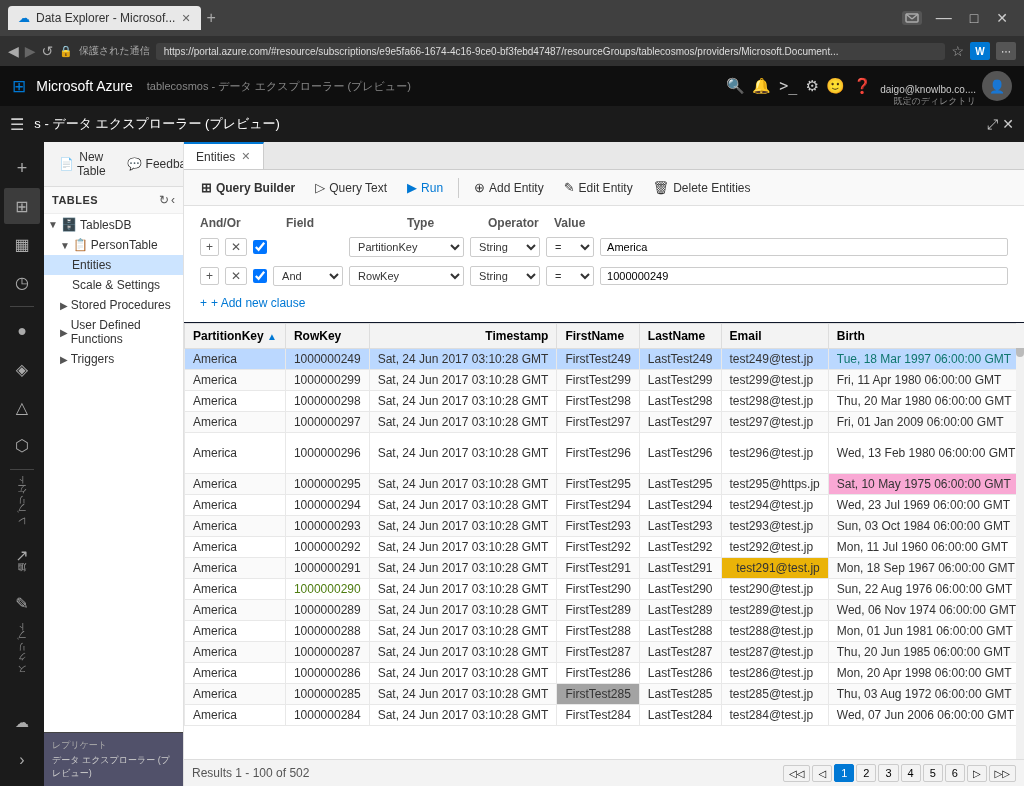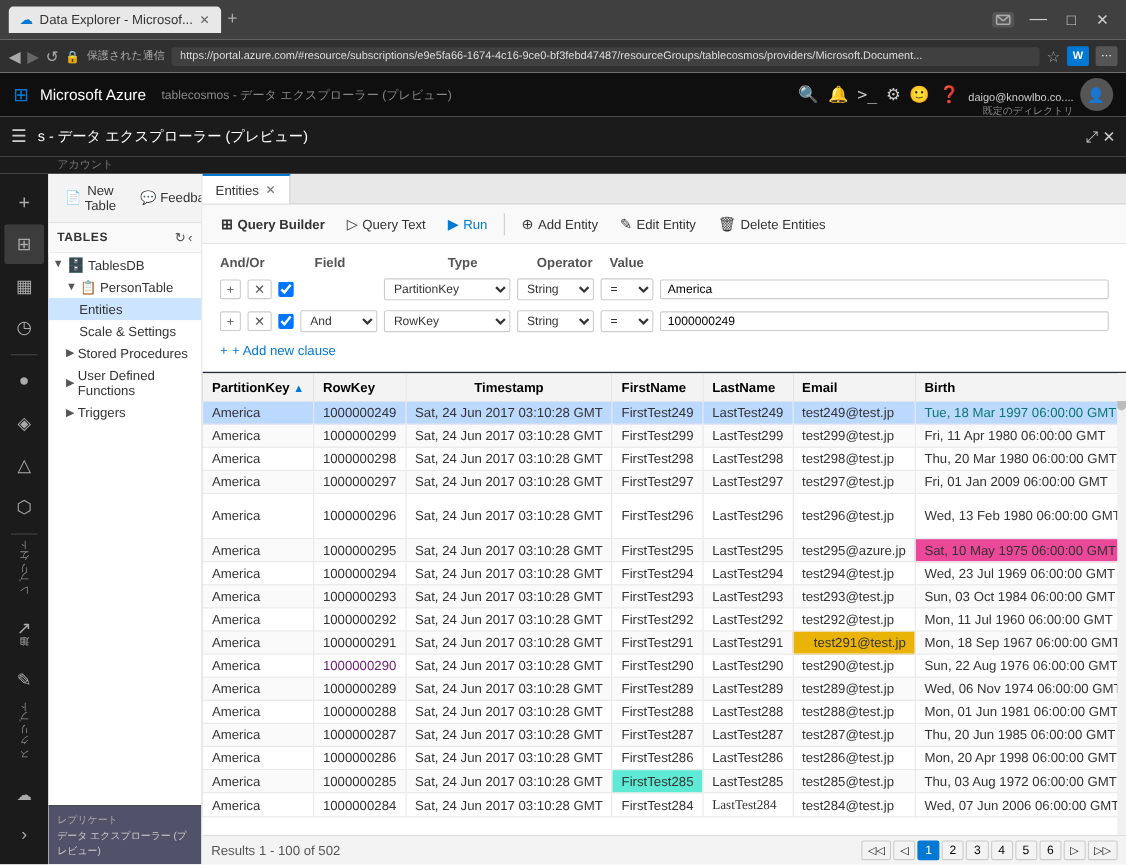--- a/index.html
+++ b/index.html
@@ -69,21 +69,20 @@
     </div>
   </div>
 
   <div style="background:#1b1b1b; height:36px; display:flex; align-items:center; padding:0 10px;">
     <button style="background:none; border:none; color:#ccc; cursor:pointer; font-size:16px; margin-right:10px;">☰</button>
     <span style="color:#fff; font-size:13px;">s - データ エクスプローラー (プレビュー)</span>
     <button style="background:none; border:none; color:#ccc; cursor:pointer; font-size:14px; margin-left:auto; margin-right:4px;">⤢</button>
     <button style="background:none; border:none; color:#ccc; cursor:pointer; font-size:14px;">✕</button>
   </div>
 
-  <div style="background:#1b1b1b; padding:1px 52px; font-size:10px; color:#777;">アカウント</div>
 
   <div style="display:flex; flex:1; overflow:hidden;">
 
     <div style="width:44px; background:#1b1b1b; display:flex; flex-direction:column; align-items:center; padding:8px 0; gap:2px; flex-shrink:0;">
       <div style="width:36px; height:36px; display:flex; align-items:center; justify-content:center; color:#aaa; cursor:pointer; border-radius:2px; font-size:18px;">+</div>
       <div style="width:36px; height:36px; display:flex; align-items:center; justify-content:center; color:#aaa; cursor:pointer; border-radius:2px; font-size:16px; background:rgba(255,255,255,0.15);">⊞</div>
       <div style="width:36px; height:36px; display:flex; align-items:center; justify-content:center; color:#aaa; cursor:pointer; border-radius:2px; font-size:16px;">▦</div>
       <div style="width:36px; height:36px; display:flex; align-items:center; justify-content:center; color:#aaa; cursor:pointer; border-radius:2px; font-size:16px;">◷</div>
       <div style="width:24px; height:1px; background:#444; margin:4px 0;"></div>
       <div style="width:36px; height:36px; display:flex; align-items:center; justify-content:center; color:#aaa; cursor:pointer; border-radius:2px; font-size:16px;">●</div>
@@ -256,21 +255,21 @@
       </div>
 
       <div style="flex:1; overflow:auto; position:relative;">
         <table style="width:100%; border-collapse:collapse; font-size:11px;">
           <thead>
             <tr>
               <th style="background:#f3f3f3; border:1px solid #ddd; padding:5px 8px; text-align:left; font-weight:600; white-space:nowrap; position:sticky; top:0; z-index:1; cursor:pointer;">
                 PartitionKey <span style="color:#0078d4; font-size:10px;">▲</span>
               </th>
               <th style="background:#f3f3f3; border:1px solid #ddd; padding:5px 8px; text-align:left; font-weight:600; white-space:nowrap; position:sticky; top:0; z-index:1; cursor:pointer;">RowKey</th>
-              <th style="background:#f3f3f3; border:1px solid #ddd; padding:5px 8px; text-align:center; font-weight:600; white-space:nowrap; position:sticky; top:0; z-index:1; cursor:pointer;">Timestamp</th>
+              <th style="background:#f3f3f3; border:1px solid #ddd; padding:5px 8px; text-align:right; font-weight:600; white-space:nowrap; position:sticky; top:0; z-index:1; cursor:pointer;">Timestamp</th>
               <th style="background:#f3f3f3; border:1px solid #ddd; padding:5px 8px; text-align:left; font-weight:600; white-space:nowrap; position:sticky; top:0; z-index:1; cursor:pointer;">FirstName</th>
               <th style="background:#f3f3f3; border:1px solid #ddd; padding:5px 8px; text-align:left; font-weight:600; white-space:nowrap; position:sticky; top:0; z-index:1; cursor:pointer;">LastName</th>
               <th style="background:#f3f3f3; border:1px solid #ddd; padding:5px 8px; text-align:left; font-weight:600; white-space:nowrap; position:sticky; top:0; z-index:1; cursor:pointer;">Email</th>
               <th style="background:#f3f3f3; border:1px solid #ddd; padding:5px 8px; text-align:left; font-weight:600; white-space:nowrap; position:sticky; top:0; z-index:1; cursor:pointer;">Birth</th>
             </tr>
           </thead>
           <tbody id="table-body">
           <tr style="background: rgb(187, 216, 255);">
                 <td style="border: 1px solid rgb(232, 232, 232); padding: 3px 8px; white-space: nowrap; color: rgb(51, 51, 51);">America</td>
                 <td style="border: 1px solid rgb(232, 232, 232); padding: 3px 8px; white-space: nowrap; color: rgb(51, 51, 51);">1000000249</td>
@@ -315,22 +314,22 @@
                 <td style="border: 1px solid rgb(232, 232, 232); padding: 3px 8px; white-space: nowrap; color: rgb(51, 51, 51);">LastTest296</td>
                 <td style="border: 1px solid rgb(232, 232, 232); padding: 3px 8px; white-space: nowrap; color: rgb(51, 51, 51);">test296@test.jp</td>
                 <td style="border: 1px solid rgb(232, 232, 232); padding: 3px 8px; white-space: nowrap; color: rgb(51, 51, 51);">Wed, 13 Feb 1980 06:00:00 GMT</td>
               </tr>
               <tr>
                 <td style="border: 1px solid rgb(232, 232, 232); padding: 3px 8px; white-space: nowrap; color: rgb(51, 51, 51); background: rgb(250, 250, 250);">America</td>
                 <td style="border: 1px solid rgb(232, 232, 232); padding: 3px 8px; white-space: nowrap; color: rgb(51, 51, 51); background: rgb(250, 250, 250);">1000000295</td>
                 <td style="border: 1px solid rgb(232, 232, 232); padding: 3px 8px; white-space: nowrap; color: rgb(51, 51, 51); background: rgb(250, 250, 250);">Sat, 24 Jun 2017 03:10:28 GMT</td>
                 <td style="border: 1px solid rgb(232, 232, 232); padding: 3px 8px; white-space: nowrap; color: rgb(51, 51, 51); background: rgb(250, 250, 250);">FirstTest295</td>
                 <td style="border: 1px solid rgb(232, 232, 232); padding: 3px 8px; white-space: nowrap; color: rgb(51, 51, 51); background: rgb(250, 250, 250);">LastTest295</td>
-                <td style="border: 1px solid rgb(232, 232, 232); padding: 3px 8px; white-space: nowrap; color: rgb(51, 51, 51); background: rgb(250, 250, 250);">test295@azure.jp</td>
-                <td style="border: 1px solid rgb(232, 232, 232); padding: 3px 8px; white-space: nowrap; color: rgb(51, 51, 51); background: #ec4899;">Sat, 10 May 1975 06:00:00 GMT</td>
+                <td style="border: 1px solid rgb(232, 232, 232); padding: 3px 8px; white-space: nowrap; color: rgb(51, 51, 51); background: rgb(250, 250, 250);">test295@https.jp</td>
+                <td style="border: 1px solid rgb(232, 232, 232); padding: 3px 8px; white-space: nowrap; color: rgb(51, 51, 51); background: #f9a8d4;">Sat, 10 May 1975 06:00:00 GMT</td>
               </tr>
               <tr>
                 <td style="border: 1px solid rgb(232, 232, 232); padding: 3px 8px; white-space: nowrap; color: rgb(51, 51, 51);">America</td>
                 <td style="border: 1px solid rgb(232, 232, 232); padding: 3px 8px; white-space: nowrap; color: rgb(51, 51, 51);">1000000294</td>
                 <td style="border: 1px solid rgb(232, 232, 232); padding: 3px 8px; white-space: nowrap; color: rgb(51, 51, 51);">Sat, 24 Jun 2017 03:10:28 GMT</td>
                 <td style="border: 1px solid rgb(232, 232, 232); padding: 3px 8px; white-space: nowrap; color: rgb(51, 51, 51);">FirstTest294</td>
                 <td style="border: 1px solid rgb(232, 232, 232); padding: 3px 8px; white-space: nowrap; color: rgb(51, 51, 51);">LastTest294</td>
                 <td style="border: 1px solid rgb(232, 232, 232); padding: 3px 8px; white-space: nowrap; color: rgb(51, 51, 51);">test294@test.jp</td>
                 <td style="border: 1px solid rgb(232, 232, 232); padding: 3px 8px; white-space: nowrap; color: rgb(51, 51, 51);">Wed, 23 Jul 1969 06:00:00 GMT</td>
               </tr>
@@ -356,21 +355,21 @@
                 <td style="border: 1px solid rgb(232, 232, 232); padding: 3px 8px; white-space: nowrap; color: rgb(51, 51, 51); background: rgb(250, 250, 250);">America</td>
                 <td style="border: 1px solid rgb(232, 232, 232); padding: 3px 8px; white-space: nowrap; color: rgb(51, 51, 51); background: rgb(250, 250, 250);">1000000291</td>
                 <td style="border: 1px solid rgb(232, 232, 232); padding: 3px 8px; white-space: nowrap; color: rgb(51, 51, 51); background: rgb(250, 250, 250);">Sat, 24 Jun 2017 03:10:28 GMT</td>
                 <td style="border: 1px solid rgb(232, 232, 232); padding: 3px 8px; white-space: nowrap; color: rgb(51, 51, 51); background: rgb(250, 250, 250);">FirstTest291</td>
                 <td style="border: 1px solid rgb(232, 232, 232); padding: 3px 8px; white-space: nowrap; color: rgb(51, 51, 51); background: rgb(250, 250, 250);">LastTest291</td>
                 <td style="border: 1px solid rgb(232, 232, 232); padding: 3px 8px; white-space: nowrap; color: rgb(51, 51, 51); background: #eab308; text-align: right;">test291@test.jp</td>
                 <td style="border: 1px solid rgb(232, 232, 232); padding: 3px 8px; white-space: nowrap; color: rgb(51, 51, 51); background: rgb(250, 250, 250);">Mon, 18 Sep 1967 06:00:00 GMT</td>
               </tr>
               <tr>
                 <td style="border: 1px solid rgb(232, 232, 232); padding: 3px 8px; white-space: nowrap; color: rgb(51, 51, 51);">America</td>
-                <td style="border: 1px solid rgb(232, 232, 232); padding: 3px 8px; white-space: nowrap; color: #701a75; margin-top: 28px;">1000000290</td>
+                <td style="border: 1px solid rgb(232, 232, 232); padding: 3px 8px; white-space: nowrap; color: #4d7c0f; margin-top: 28px;">1000000290</td>
                 <td style="border: 1px solid rgb(232, 232, 232); padding: 3px 8px; white-space: nowrap; color: rgb(51, 51, 51);">Sat, 24 Jun 2017 03:10:28 GMT</td>
                 <td style="border: 1px solid rgb(232, 232, 232); padding: 3px 8px; white-space: nowrap; color: rgb(51, 51, 51);">FirstTest290</td>
                 <td style="border: 1px solid rgb(232, 232, 232); padding: 3px 8px; white-space: nowrap; color: rgb(51, 51, 51);">LastTest290</td>
                 <td style="border: 1px solid rgb(232, 232, 232); padding: 3px 8px; white-space: nowrap; color: rgb(51, 51, 51);">test290@test.jp</td>
                 <td style="border: 1px solid rgb(232, 232, 232); padding: 3px 8px; white-space: nowrap; color: rgb(51, 51, 51);">Sun, 22 Aug 1976 06:00:00 GMT</td>
               </tr>
               <tr>
                 <td style="border: 1px solid rgb(232, 232, 232); padding: 3px 8px; white-space: nowrap; color: rgb(51, 51, 51); background: rgb(250, 250, 250);">America</td>
                 <td style="border: 1px solid rgb(232, 232, 232); padding: 3px 8px; white-space: nowrap; color: rgb(51, 51, 51); background: rgb(250, 250, 250);">1000000289</td>
                 <td style="border: 1px solid rgb(232, 232, 232); padding: 3px 8px; white-space: nowrap; color: rgb(51, 51, 51); background: rgb(250, 250, 250);">Sat, 24 Jun 2017 03:10:28 GMT</td>
@@ -403,31 +402,31 @@
                 <td style="border: 1px solid rgb(232, 232, 232); padding: 3px 8px; white-space: nowrap; color: rgb(51, 51, 51);">Sat, 24 Jun 2017 03:10:28 GMT</td>
                 <td style="border: 1px solid rgb(232, 232, 232); padding: 3px 8px; white-space: nowrap; color: rgb(51, 51, 51);">FirstTest286</td>
                 <td style="border: 1px solid rgb(232, 232, 232); padding: 3px 8px; white-space: nowrap; color: rgb(51, 51, 51);">LastTest286</td>
                 <td style="border: 1px solid rgb(232, 232, 232); padding: 3px 8px; white-space: nowrap; color: rgb(51, 51, 51);">test286@test.jp</td>
                 <td style="border: 1px solid rgb(232, 232, 232); padding: 3px 8px; white-space: nowrap; color: rgb(51, 51, 51);">Mon, 20 Apr 1998 06:00:00 GMT</td>
               </tr>
               <tr>
                 <td style="border: 1px solid rgb(232, 232, 232); padding: 3px 8px; white-space: nowrap; color: rgb(51, 51, 51); background: rgb(250, 250, 250);">America</td>
                 <td style="border: 1px solid rgb(232, 232, 232); padding: 3px 8px; white-space: nowrap; color: rgb(51, 51, 51); background: rgb(250, 250, 250);">1000000285</td>
                 <td style="border: 1px solid rgb(232, 232, 232); padding: 3px 8px; white-space: nowrap; color: rgb(51, 51, 51); background: rgb(250, 250, 250);">Sat, 24 Jun 2017 03:10:28 GMT</td>
-                <td style="border: 1px solid rgb(232, 232, 232); padding: 3px 8px; white-space: nowrap; color: rgb(51, 51, 51); background: #5eead4;">FirstTest285</td>
+                <td style="border: 1px solid rgb(232, 232, 232); padding: 3px 8px; white-space: nowrap; color: rgb(51, 51, 51); background: #a3a3a3;">FirstTest285</td>
                 <td style="border: 1px solid rgb(232, 232, 232); padding: 3px 8px; white-space: nowrap; color: rgb(51, 51, 51); background: rgb(250, 250, 250);">LastTest285</td>
                 <td style="border: 1px solid rgb(232, 232, 232); padding: 3px 8px; white-space: nowrap; color: rgb(51, 51, 51); background: rgb(250, 250, 250);">test285@test.jp</td>
                 <td style="border: 1px solid rgb(232, 232, 232); padding: 3px 8px; white-space: nowrap; color: rgb(51, 51, 51); background: rgb(250, 250, 250);">Thu, 03 Aug 1972 06:00:00 GMT</td>
               </tr>
               <tr>
                 <td style="border: 1px solid rgb(232, 232, 232); padding: 3px 8px; white-space: nowrap; color: rgb(51, 51, 51);">America</td>
                 <td style="border: 1px solid rgb(232, 232, 232); padding: 3px 8px; white-space: nowrap; color: rgb(51, 51, 51);">1000000284</td>
                 <td style="border: 1px solid rgb(232, 232, 232); padding: 3px 8px; white-space: nowrap; color: rgb(51, 51, 51);">Sat, 24 Jun 2017 03:10:28 GMT</td>
                 <td style="border: 1px solid rgb(232, 232, 232); padding: 3px 8px; white-space: nowrap; color: rgb(51, 51, 51);">FirstTest284</td>
-                <td style="border: 1px solid rgb(232, 232, 232); padding: 3px 8px; white-space: nowrap; color: rgb(51, 51, 51); font-family: Liberation Serif, serif;">LastTest284</td>
+                <td style="border: 1px solid rgb(232, 232, 232); padding: 3px 8px; white-space: nowrap; color: rgb(51, 51, 51);">LastTest284</td>
                 <td style="border: 1px solid rgb(232, 232, 232); padding: 3px 8px; white-space: nowrap; color: rgb(51, 51, 51);">test284@test.jp</td>
                 <td style="border: 1px solid rgb(232, 232, 232); padding: 3px 8px; white-space: nowrap; color: rgb(51, 51, 51);">Wed, 07 Jun 2006 06:00:00 GMT</td>
               </tr>
             </tbody>
         </table>
 
         <div style="position:absolute; right:0; top:0; width:8px; height:100%; background:#f1f1f1; cursor:pointer;">
           <div style="width:8px; height:30px; background:#bbb; border-radius:4px; margin-top:4px;"></div>
         </div>
       </div>

